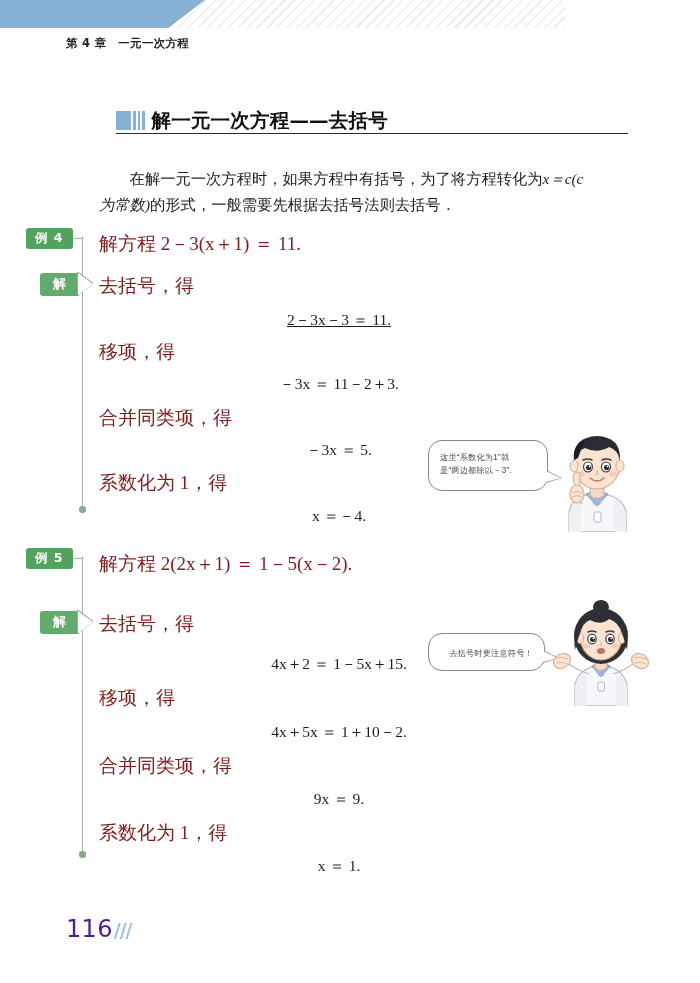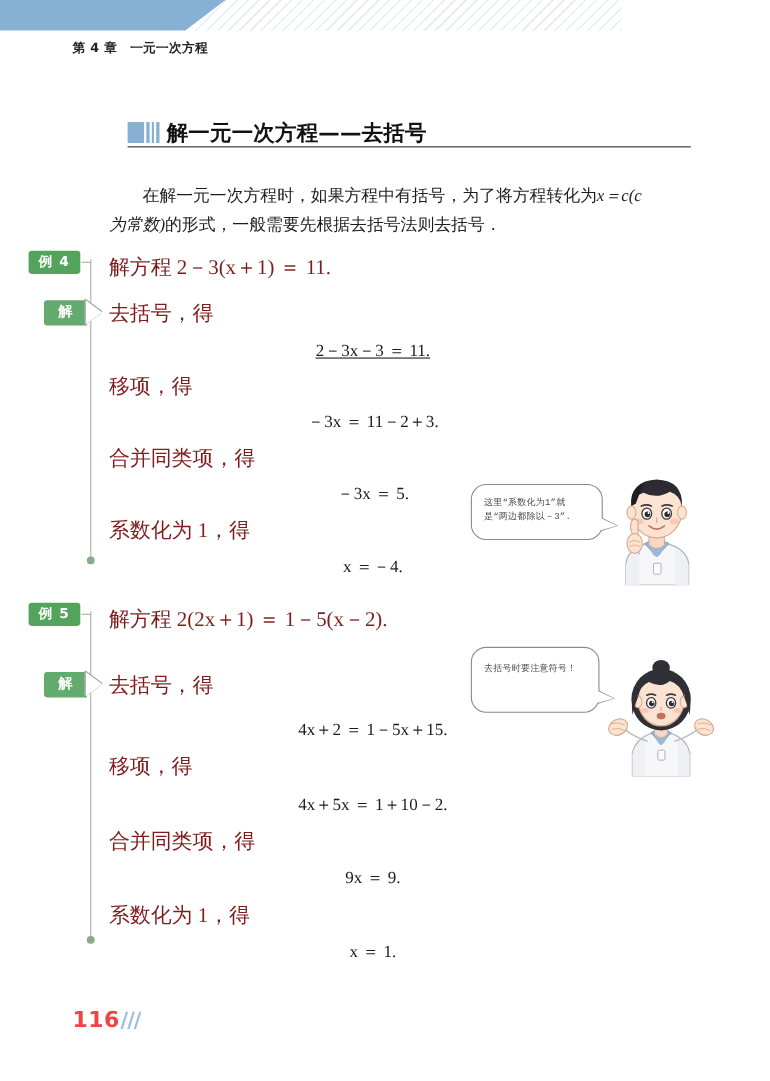--- a/index.html
+++ b/index.html
@@ -220,43 +220,44 @@
   
   .row { position: absolute; left: 0; }
   .row.eq { left: 0; width: 480px; text-align: center; }
 
   
   .bubble {
     position: absolute;
     border: 1.3px solid #8a8a8a;
     border-radius: 14px;
     background: #fff;
-    font-family: Liberation Mono, monospace;
+    font-family: Liberation Sans, sans-serif;
     color: #4a4a4a;
     box-sizing: border-box;
   }
   .bubble-text {
     font-size: 8.2px;
     line-height: 13px;
     letter-spacing: 0.2px;
     display: block;
   }
   #bubble-1 {
     left: 428px;
     top: 440px;
     width: 120px;
     height: 51px;
     padding: 10px 11px;
   }
   #bubble-2 {
     left: 428px;
-    top: 588px;
+    top: 633px;
     width: 117px;
-    height: 60px;
+    height: 38px;
     padding: 13px 11px;
+    text-align: right;
   }
   .bubble-tail {
     position: absolute;
     right: -14px;
     bottom: 8px;
     width: 0; height: 0;
     border-top: 7px solid transparent;
     border-bottom: 4px solid transparent;
     border-left: 15px solid #fff;
   }
@@ -281,23 +282,23 @@
   
   .footer {
     position: absolute;
     left: 66px;
     top: 915px;
     display: flex;
     align-items: baseline;
   }
   .page-num {
     font-family: "DejaVu Sans", "Liberation Sans", sans-serif;
-    font-size: 20px;
-    font-weight: bold;
-    color: #ef4444;
+    font-size: 24px;
+    font-weight: normal;
+    color: #4c1d95;
     letter-spacing: 0.3px;
   }
   .page-slashes {
     font-family: "DejaVu Sans", "Liberation Sans", sans-serif;
     font-size: 19px;
     font-weight: bold;
     color: #9dc0dd;
     letter-spacing: -1px;
     margin-left: 1px;
   }

